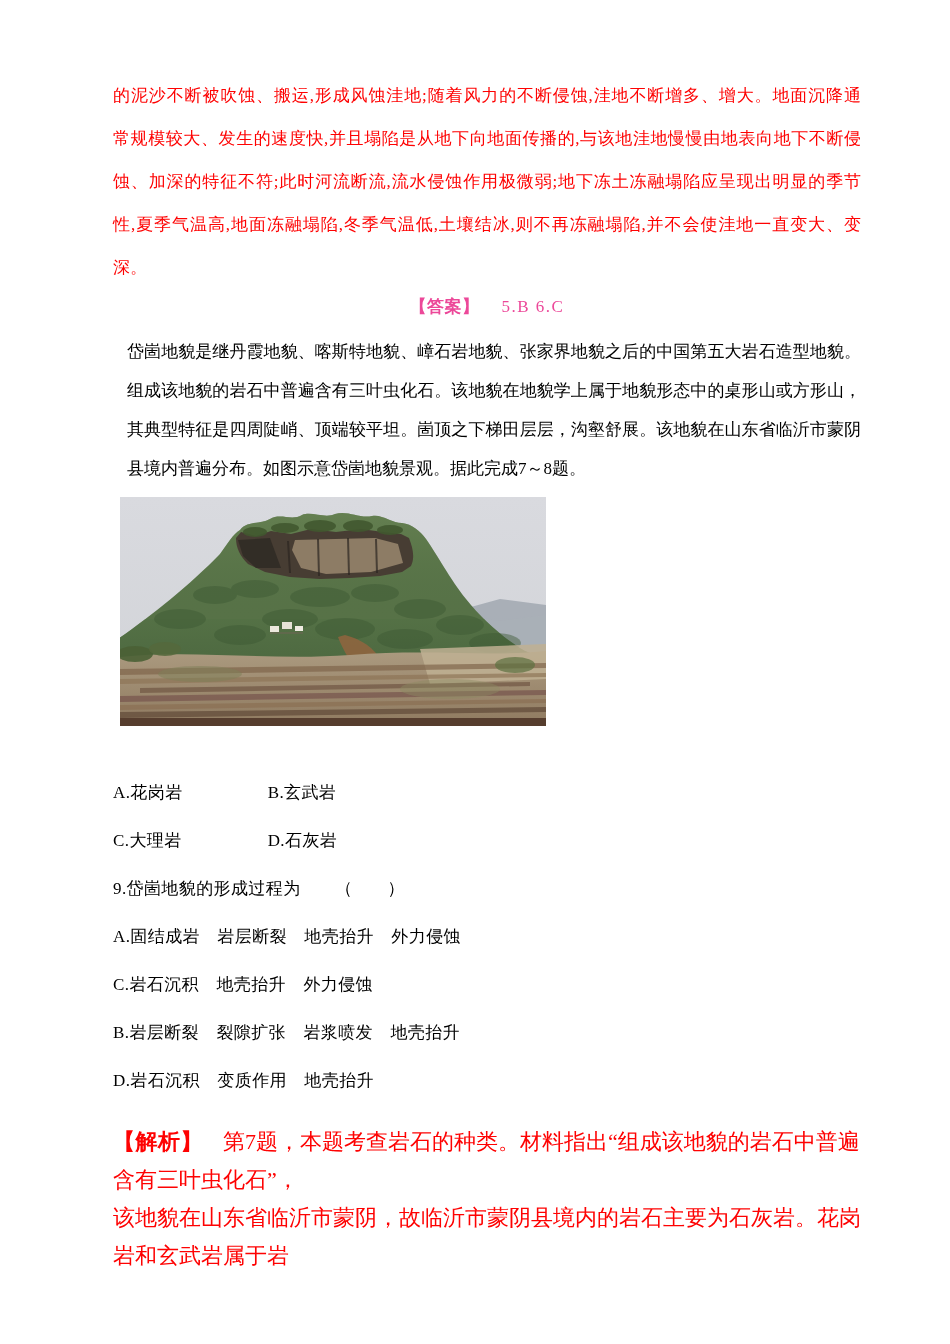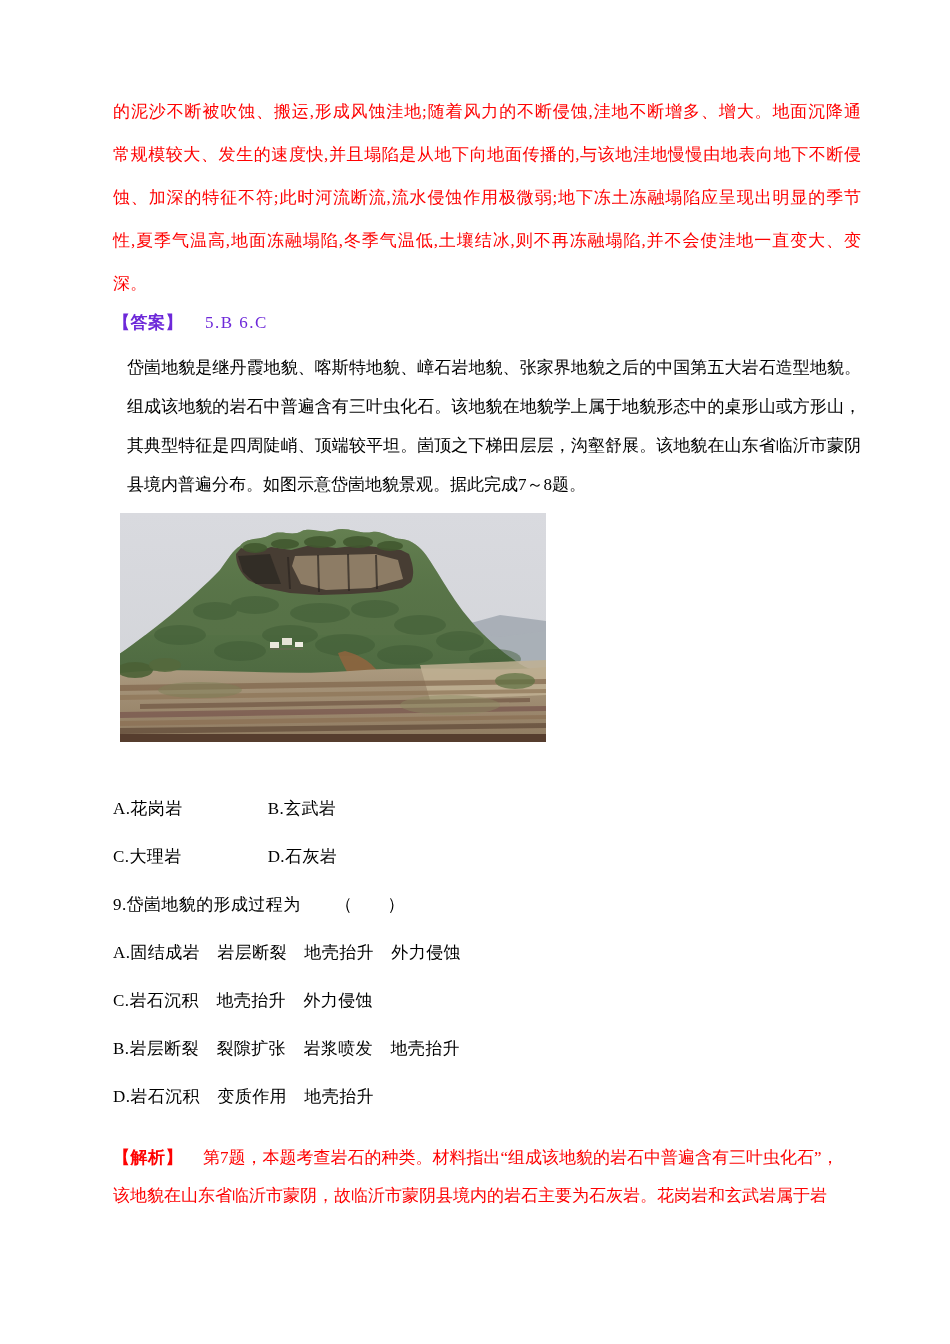--- a/index.html
+++ b/index.html
@@ -8,39 +8,40 @@
     width: 950px;
     height: 1344px;
     background: #ffffff;
     overflow: hidden;
     font-family: "Liberation Serif", "DejaVu Serif", serif;
     color: #000000;
   }
   .content {
     position: absolute;
     left: 113px;
-    top: 16px;
+    top: 0;
     width: 748px;
   }
   
   .tline { width: 100%; }
   .jpara .tline { text-align: justify; text-align-last: justify; }
   .jpara .tline:last-child { text-align: left; text-align-last: left; }
 
   .red-para {
     margin-top: 74px;
     font-size: 17px;
     line-height: 43px;
     color: #fe0202;
   }
   .answer-line {
     line-height: 36px;
     font-size: 17px;
-    color: #6d28d9;
+    color: #ec4899;
     white-space: nowrap;
+    text-align: center;
   }
   .blabel { font-weight: bold; letter-spacing: 0.5px; }
   .answer-vals { margin-left: 22px; letter-spacing: 1.5px; }
 
   .intro-para {
     margin-top: 7px;
     font-size: 17px;
     line-height: 39px;
     color: #000000;
     margin-left: 14px;
@@ -59,21 +60,21 @@
   .qline {
     font-size: 17px;
     line-height: 24px;
     margin-top: 24px;
     letter-spacing: 0.4px;
   }
   .optL { display: inline-block; width: 150px; }
 
   .analysis-para {
     margin-top: 30px;
-    font-size: 17px;
+    font-size: 22px;
     line-height: 38px;
     color: #fe0202;
   }
   .analysis-first { margin-left: 20px; }
 </style>
 </head>
 <body>
 
 <div class="page">
   <div class="content">

